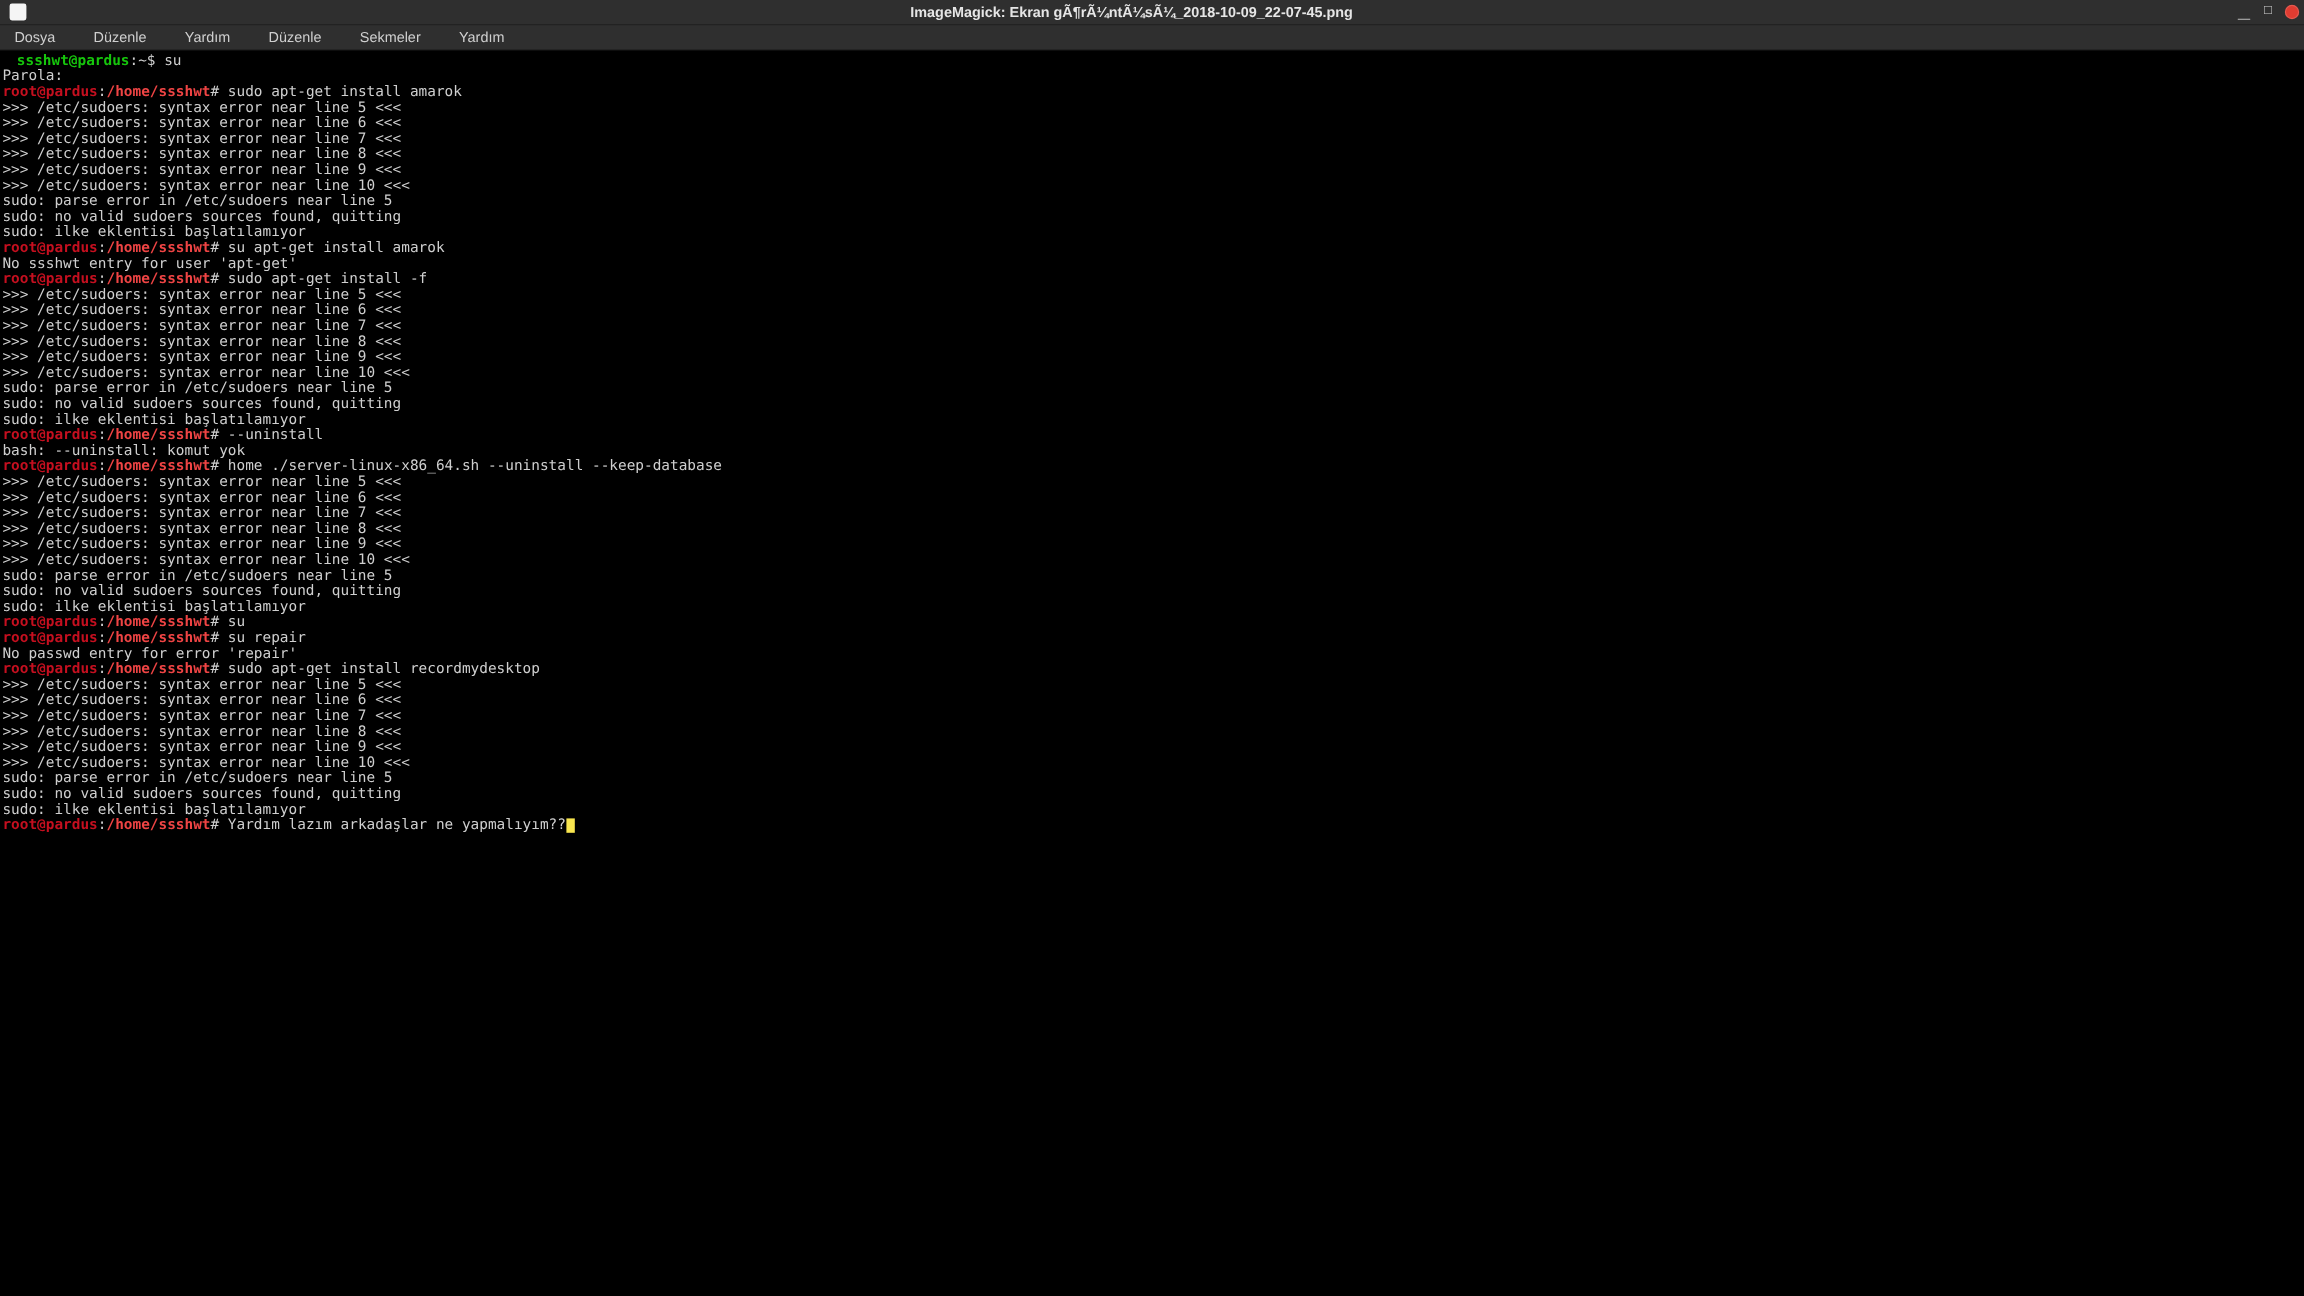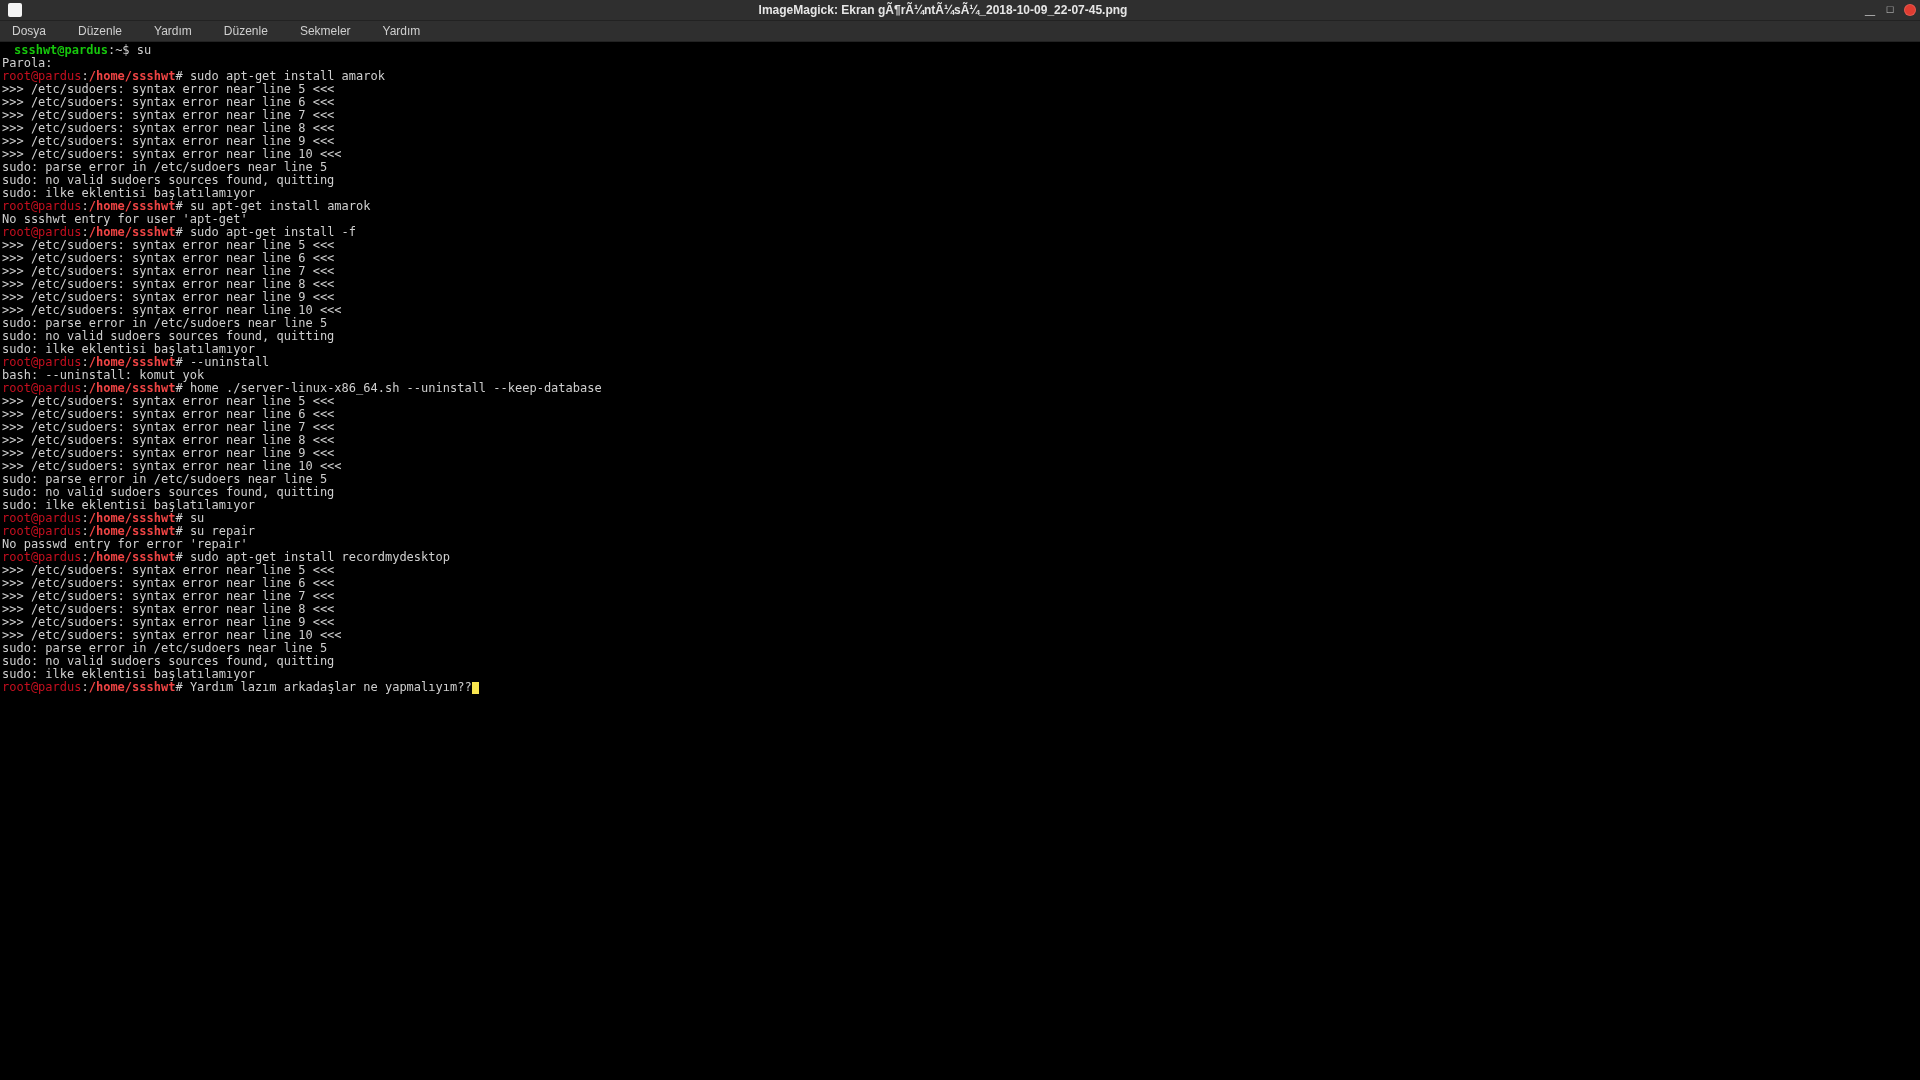--- a/index.html
+++ b/index.html
@@ -75,21 +75,21 @@
     height: 1040px;
     font-family: "DejaVu Sans Mono","Liberation Mono",monospace;
     font-size: 12px;
     line-height: 13px;
     color: #cfcfcf;
     padding: 2px 0 0 2px;
     white-space: pre;
     letter-spacing: 0px;
   }                 
   .bg { color: #16c60c; font-weight: bold; margin-left: 12px; }  
-  .r  { color: #c50f1f; font-weight: normal; }  
+  .r  { color: #c50f1f; font-weight: bold; }  
   .b  { color: #ef4444; font-weight: bold; }  
   .w  { color: #cfcfcf; }                 
   .cursor {
     display: inline-block;
     width: 7px;
     height: 12px;
     background: #f9e64f;
     vertical-align: text-bottom;
   }
 </style>

